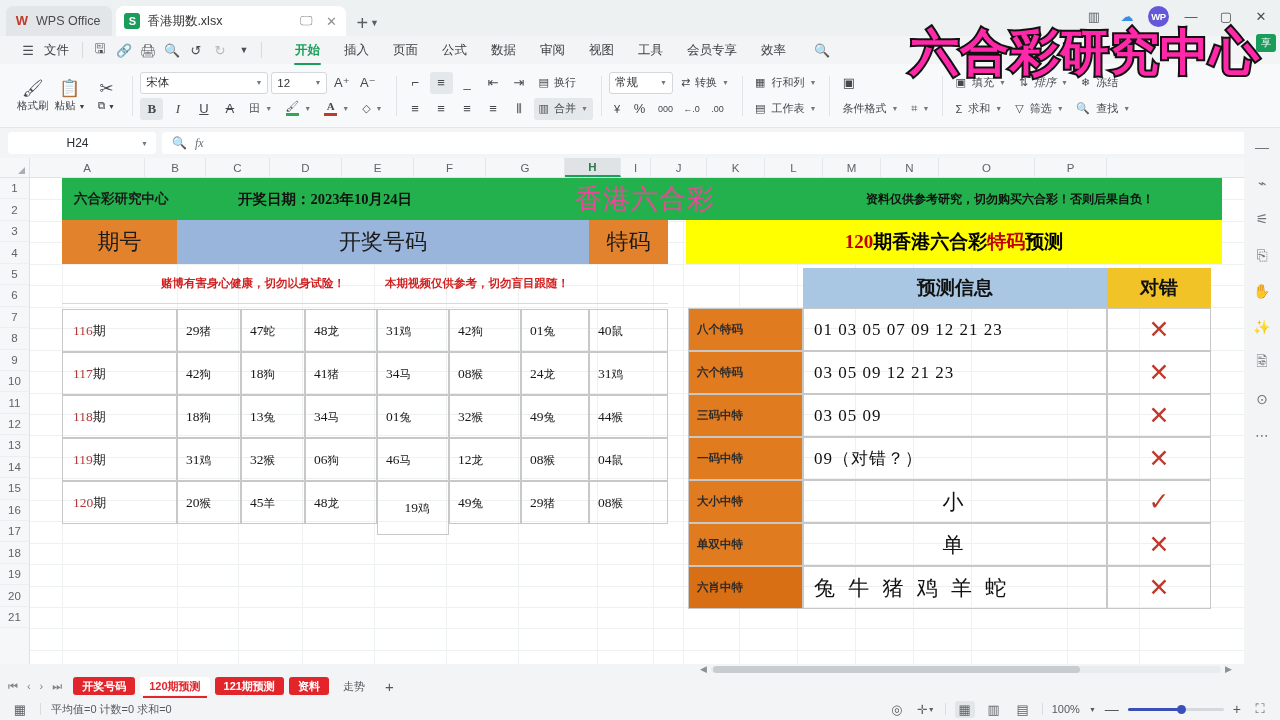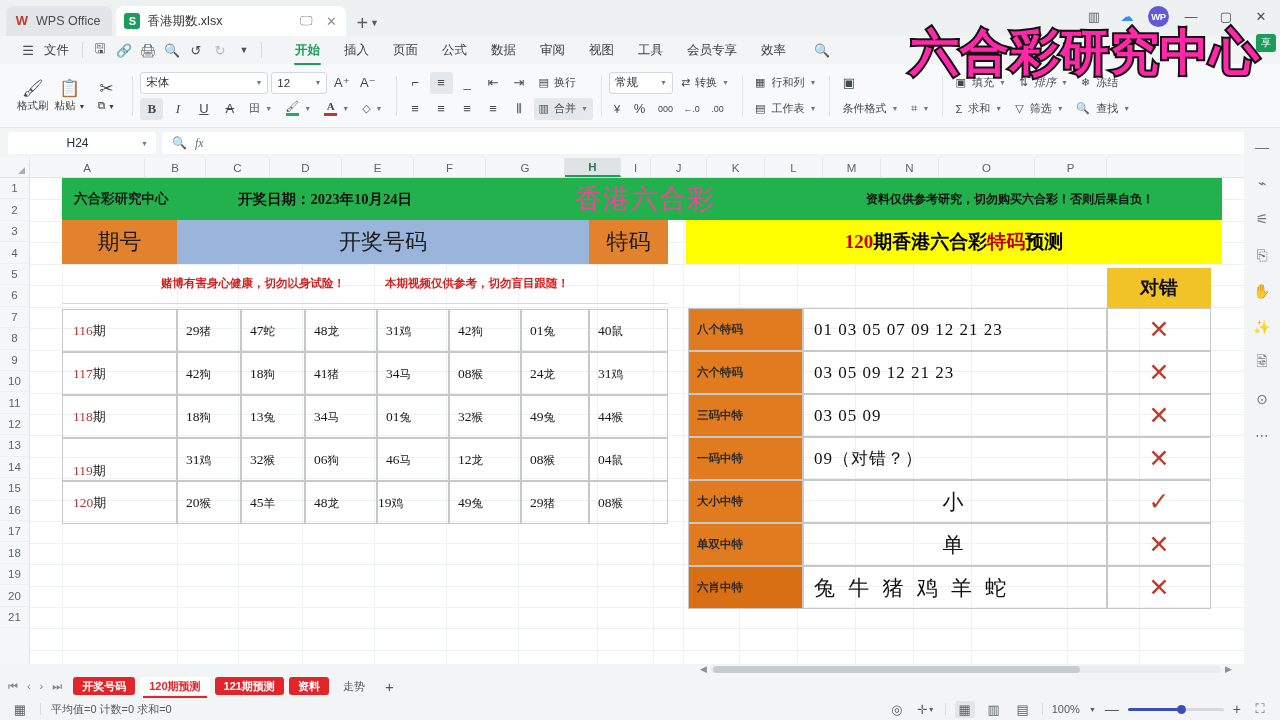--- a/index.html
+++ b/index.html
@@ -548,20 +548,23 @@
 
       <div class="cell hdr-yellow" style="left:656px;top:42px;width:536px;height:44px;justify-content:center;">
         <span class="yellow-title"><span class="num">120</span><span>期香港六合彩</span><span class="red">特码</span><span>预测</span></span>
       </div>
 
       <div class="cell" style="left:32px;top:86px;width:606px;height:40px;justify-content:center;gap:40px;border-bottom:1px solid #d9d9d9;">
         <span class="notice">赌博有害身心健康，切勿以身试险！</span>
         <span class="notice">本期视频仅供参考，切勿盲目跟随！</span>
       </div>
 
+      <div class="cell hdr-lblue" style="left:773px;top:90px;width:304px;height:40px;justify-content:center;">
+        <span class="pbox-hdr">预测信息</span>
+        </div>
       <div class="cell hdr-gold" style="left:1077px;top:90px;width:104px;height:40px;justify-content:center;">
         <span class="pbox-hdr">对错</span>
         </div>
 
       <div id="dyn">
           <div class="cell bborder" style="left: 32px; top: 131px; width: 115px; height: 43px; padding-left: 10px;">
             <span class="dcell"><span class="qi nm">116</span>期</span>
           </div>
           <div class="cell bborder" style="left: 147px; top: 131px; width: 64px; height: 43px; padding-left: 8px;">
             <span class="dcell"><span class="nm">29</span><span class="zo">猪</span></span>
@@ -625,21 +628,21 @@
           </div>
           <div class="cell bborder" style="left: 419px; top: 217px; width: 72px; height: 43px; padding-left: 8px;">
             <span class="dcell"><span class="nm">32</span><span class="zo">猴</span></span>
           </div>
           <div class="cell bborder" style="left: 491px; top: 217px; width: 68px; height: 43px; padding-left: 8px;">
             <span class="dcell"><span class="nm">49</span><span class="zo">兔</span></span>
           </div>
           <div class="cell bborder" style="left: 559px; top: 217px; width: 79px; height: 43px; padding-left: 8px;">
             <span class="dcell"><span class="nm">44</span><span class="zo">猴</span></span>
           </div>
-          <div class="cell bborder" style="left: 32px; top: 260px; width: 115px; height: 43px; padding-left: 10px; align-items: flex-end;">
+          <div class="cell bborder" style="left: 32px; top: 260px; width: 115px; height: 43px; padding-left: 10px;">
             <span class="dcell"><span class="qi nm">119</span>期</span>
           </div>
           <div class="cell bborder" style="left: 147px; top: 260px; width: 64px; height: 43px; padding-left: 8px;">
             <span class="dcell"><span class="nm">31</span><span class="zo">鸡</span></span>
           </div>
           <div class="cell bborder" style="left: 211px; top: 260px; width: 64px; height: 43px; padding-left: 8px;">
             <span class="dcell"><span class="nm">32</span><span class="zo">猴</span></span>
           </div>
           <div class="cell bborder" style="left: 275px; top: 260px; width: 72px; height: 43px; padding-left: 8px;">
             <span class="dcell"><span class="nm">06</span><span class="zo">狗</span></span>
@@ -661,21 +664,21 @@
           </div>
           <div class="cell bborder" style="left: 147px; top: 303px; width: 64px; height: 43px; padding-left: 8px;">
             <span class="dcell"><span class="nm">20</span><span class="zo">猴</span></span>
           </div>
           <div class="cell bborder" style="left: 211px; top: 303px; width: 64px; height: 43px; padding-left: 8px;">
             <span class="dcell"><span class="nm">45</span><span class="zo">羊</span></span>
           </div>
           <div class="cell bborder" style="left: 275px; top: 303px; width: 72px; height: 43px; padding-left: 8px;">
             <span class="dcell"><span class="nm">48</span><span class="zo">龙</span></span>
           </div>
-          <div class="cell bborder" style="left: 347px; top: 303px; width: 72px; height: 43px; ">
+          <div class="cell bborder" style="left: 347px; top: 303px; width: 72px; height: 54px; padding-left: 8px; justify-content: center;">
             <span class="dcell"><span class="nm">19</span><span class="zo">鸡</span></span>
           </div>
           <div class="cell bborder" style="left: 419px; top: 303px; width: 72px; height: 43px; padding-left: 8px;">
             <span class="dcell"><span class="nm">49</span><span class="zo">兔</span></span>
           </div>
           <div class="cell bborder" style="left: 491px; top: 303px; width: 68px; height: 43px; padding-left: 8px;">
             <span class="dcell"><span class="nm">29</span><span class="zo">猪</span></span>
           </div>
           <div class="cell bborder" style="left: 559px; top: 303px; width: 79px; height: 43px; padding-left: 8px;">
             <span class="dcell"><span class="nm">08</span><span class="zo">猴</span></span>

